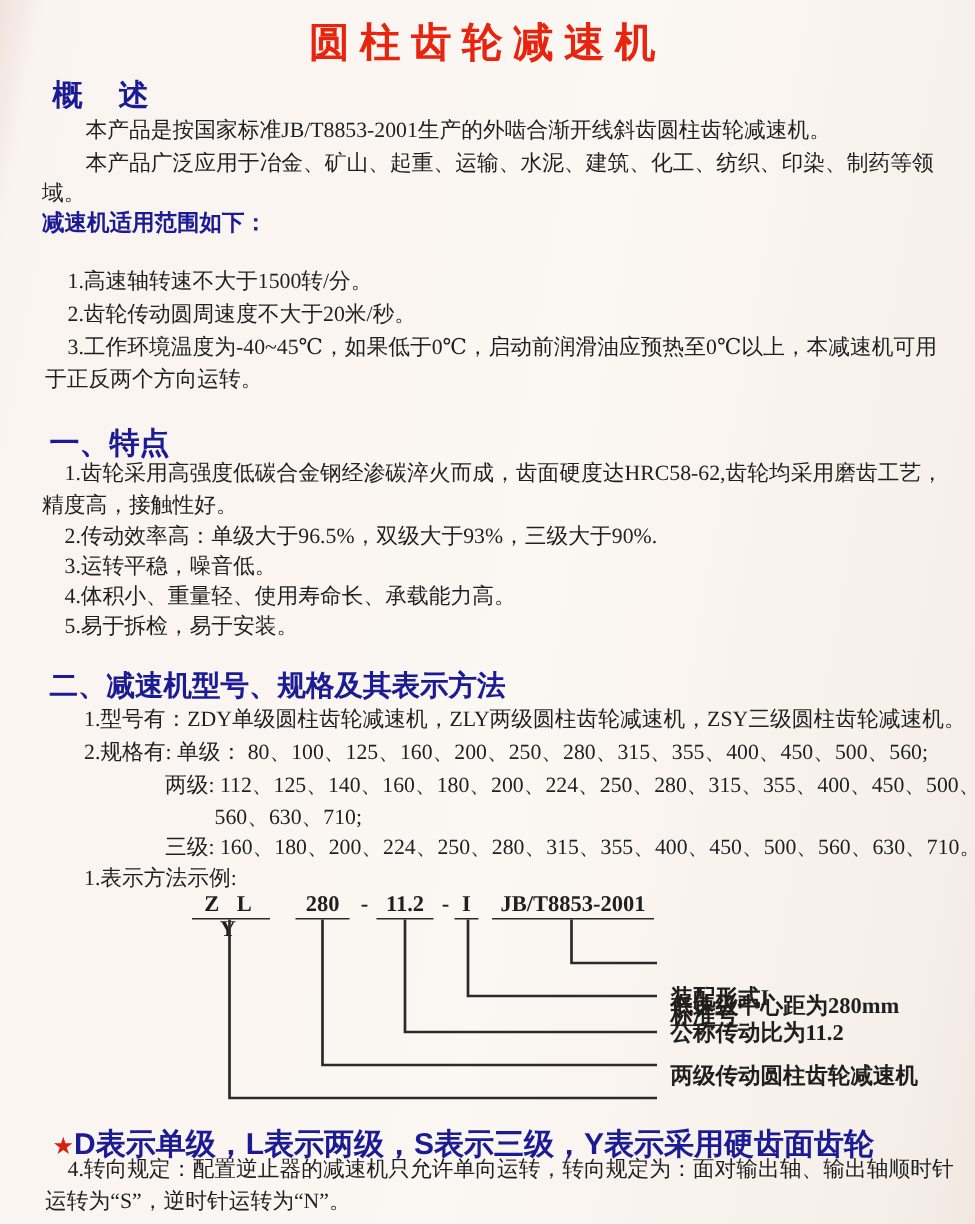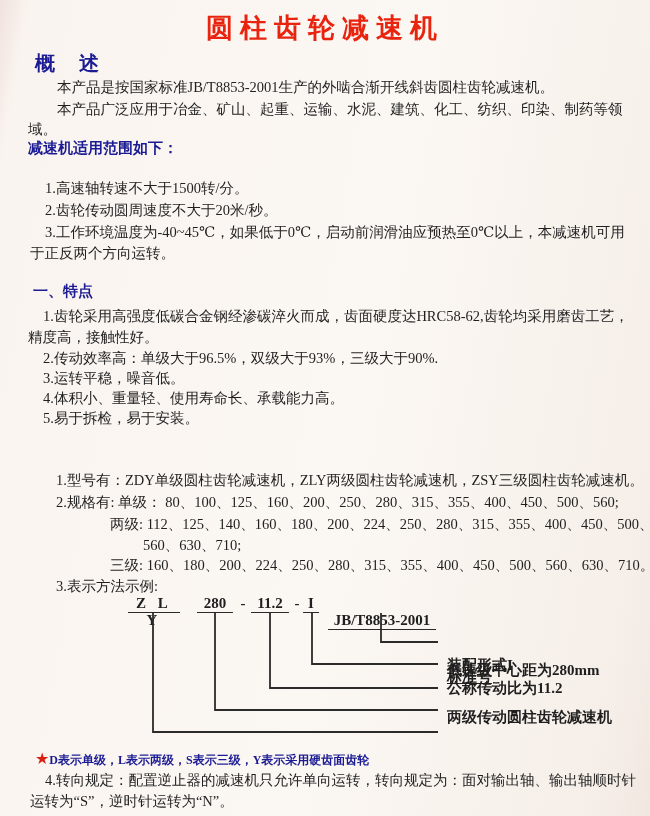--- a/index.html
+++ b/index.html
@@ -16,34 +16,34 @@
     font-family:"Liberation Sans","DejaVu Sans",sans-serif;
     font-weight:bold;font-size:27px;letter-spacing:7px;
     color:#e8240e;
   }
   .h1{
     font-family:Liberation Mono, monospace;
     font-weight:bold;color:#1b1b94;
   }
   .h-overview{left:35px;top:50px;font-size:20px;letter-spacing:2px;}
   .h-scope{left:28px;top:139px;font-size:15px;}
-  .h-features{left:33px;top:282px;font-size:15px;}
+  .h-features{left:33px;top:282px;font-size:20px;}
   .h-models{left:33px;top:444px;font-size:19px;}
   .body-line{font-size:14.5px;color:#1f1f1f;line-height:1;}
   .seg{
     position:absolute;top:595px;height:17px;
     border-bottom:1.8px solid #2a2a2a;
     text-align:center;font-size:15px;font-weight:bold;color:#1f1f1f;
   }
   .seg.nodash{border-bottom:none;}
   .d-label{font-size:15px;font-weight:600;color:#1f1f1f;left:447px;}
   .star{color:#d81f10;font-size:16px;}
   .note-text{
-    font-family:Liberation Serif, serif;
-    font-weight:bold;color:#1b1b94;font-size:12px;margin-top:24px;
+    font-family:Liberation Sans, sans-serif;
+    font-weight:bold;color:#1b1b94;font-size:20px;margin-top:24px;
   }
   svg{display:block;}
 </style>
 </head>
 <body>
 
 <div class="page">
 
   <div class="abs title">圆柱齿轮减速机</div>
 
@@ -59,34 +59,35 @@
   <div class="abs body-line" style="left:13px;top:246px;margin-left:17px;">于正反两个方向运转。</div>
 
   <div class="abs h1 h-features">一、特点</div>
   <div class="abs body-line" style="left:43px;top:309px;">1.齿轮采用高强度低碳合金钢经渗碳淬火而成，齿面硬度达HRC58-62,齿轮均采用磨齿工艺，</div>
   <div class="abs body-line" style="left:28px;top:330px;">精度高，接触性好。</div>
   <div class="abs body-line" style="left:43px;top:351px;">2.传动效率高：单级大于96.5%，双级大于93%，三级大于90%.</div>
   <div class="abs body-line" style="left:43px;top:371px;">3.运转平稳，噪音低。</div>
   <div class="abs body-line" style="left:43px;top:391px;text-align:center;">4.体积小、重量轻、使用寿命长、承载能力高。</div>
   <div class="abs body-line" style="left:43px;top:411px;">5.易于拆检，易于安装。</div>
 
+  <div class="abs h1 h-models">二、减速机型号、规格及其表示方法</div>
   <div class="abs body-line" style="left:56px;top:473px;">1.型号有：ZDY单级圆柱齿轮减速机，ZLY两级圆柱齿轮减速机，ZSY三级圆柱齿轮减速机。</div>
   <div class="abs body-line" style="left:56px;top:495px;">2.规格有: 单级：  80、100、125、160、200、250、280、315、355、400、450、500、560;</div>
   <div class="abs body-line" style="left:110px;top:517px;">两级: 112、125、140、160、180、200、224、250、280、315、355、400、450、500、</div>
   <div class="abs body-line" style="left:143px;top:538px;">560、630、710;</div>
   <div class="abs body-line" style="left:110px;top:558px;">三级: 160、180、200、224、250、280、315、355、400、450、500、560、630、710。</div>
-  <div class="abs body-line" style="left:56px;top:579px;">3.表示方法示例:</div>
+  <div class="abs body-line" style="left:56px;top:579px;">1.表示方法示例:</div>
 
   <div class="seg" style="left:128px;width:52px;letter-spacing:4px;">Z L Y</div>
   <div class="seg" style="left:197px;width:36px;">280</div>
   <div class="seg nodash" style="left:238px;width:10px;">-</div>
   <div class="seg" style="left:251px;width:38px;">11.2</div>
   <div class="seg nodash" style="left:292px;width:10px;">-</div>
   <div class="seg" style="left:303px;width:16px;">I</div>
-  <div class="seg" style="left:328px;width:108px;margin-top:17px;">JB/T8853-2001</div>
+  <div class="seg" style="left:328px;width:108px;">JB/T8853-2001</div>
 
   <svg class="abs" style="left:0;top:612px;" width="650" height="130">
     <polyline points="381,1 381,30 438,30" fill="none" stroke="#2b2b2b" stroke-width="1.8"></polyline>
     <polyline points="312,1 312,52 438,52" fill="none" stroke="#2b2b2b" stroke-width="1.8"></polyline>
     <polyline points="270,1 270,76 438,76" fill="none" stroke="#2b2b2b" stroke-width="1.8"></polyline>
     <polyline points="215,1 215,98 438,98" fill="none" stroke="#2b2b2b" stroke-width="1.8"></polyline>
     <polyline points="153,1 153,120 438,120" fill="none" stroke="#2b2b2b" stroke-width="1.8"></polyline>
   </svg>
 
   <div class="abs d-label" style="top:668px;text-decoration:underline;">标准号</div>

